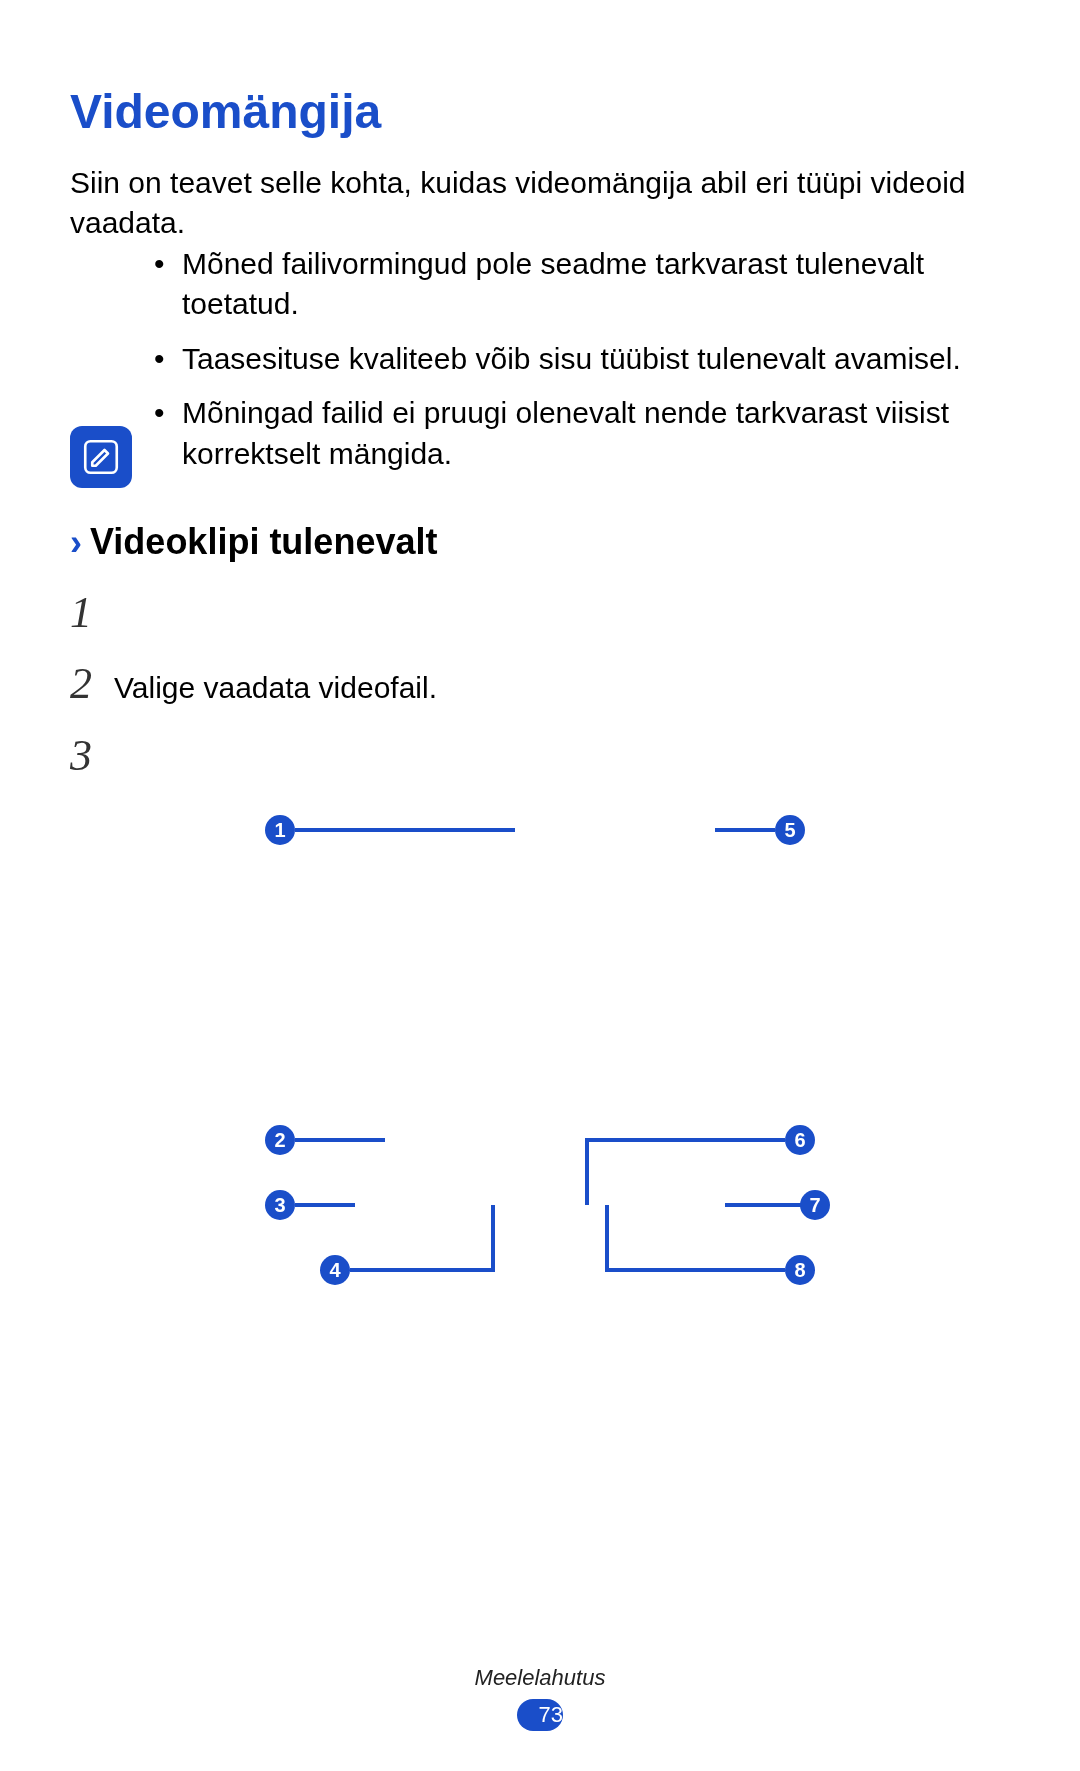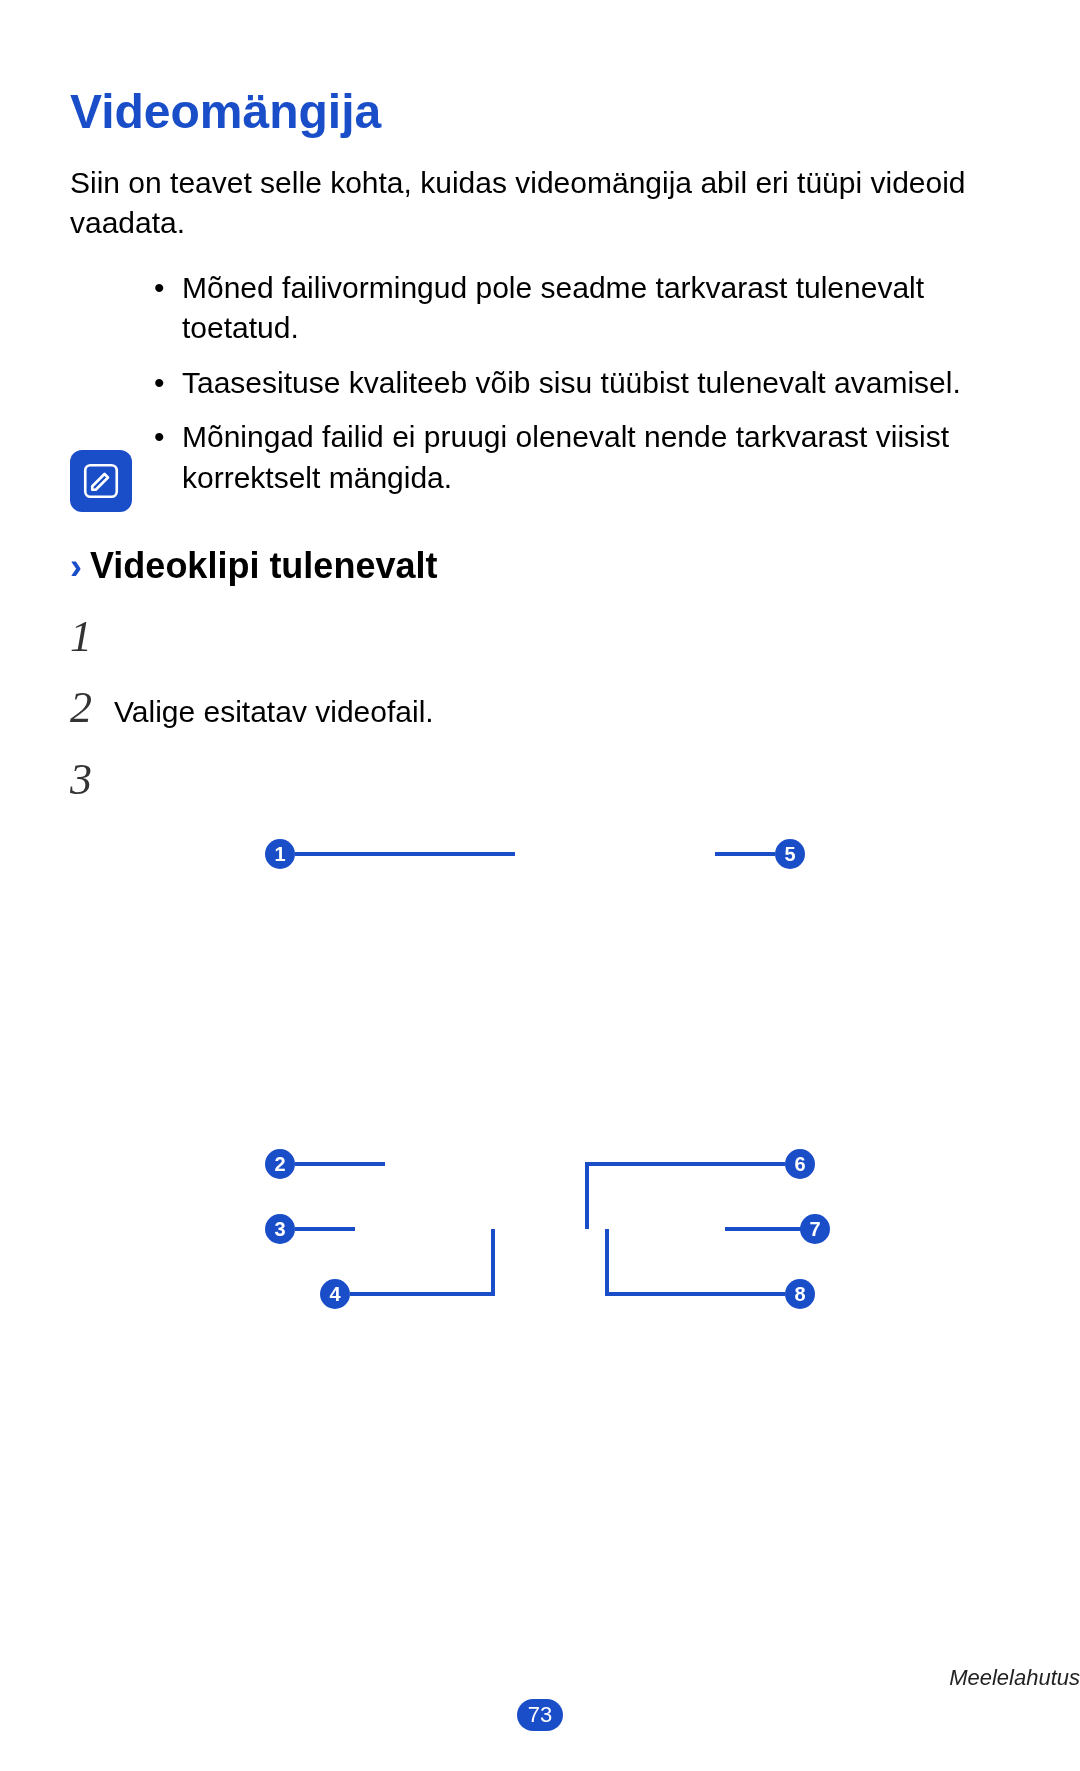--- a/index.html
+++ b/index.html
@@ -14,21 +14,20 @@
     line-height: 1.35;
   }
   .title {
     color: #1a4ec9;
     font-size: 48px;
     font-weight: bold;
     margin-bottom: 18px;
   }
   .intro {
     font-size: 30px;
-    margin-bottom: 24px;
   }
   .note-block {
     display: flex;
     align-items: flex-end;
     margin-bottom: 28px;
   }
   .note-icon-box {
     flex: 0 0 62px;
     height: 62px;
     border-radius: 12px;
@@ -109,31 +108,31 @@
     position: absolute;
     left: 0; right: 0;
     bottom: 40px;
     text-align: center;
   }
   .footer-label {
     font-style: italic;
     font-size: 22px;
     color: #222;
     margin-bottom: 6px;
-    text-align: right;
   }
   .page-badge {
     display: inline-block;
     width: 46px;
     height: 32px;
     background: #1a4ec9;
     color: #fff;
     border-radius: 16px;
     font-size: 22px;
     line-height: 32px;
+    text-align: right;
   }
 </style>
 </head>
 <body>
 
 <h1 class="title">Videomängija</h1>
 
 <p class="intro">Siin on teavet selle kohta, kuidas videomängija abil eri tüüpi videoid vaadata.</p>
 
 <div class="note-block">
@@ -154,21 +153,21 @@
   <span class="chevron">›</span>
   <span>Videoklipi tulenevalt</span>
 </div>
 
 <ol class="steps">
   <li>
     <span class="step-num">1</span>
   </li>
   <li>
     <span class="step-num">2</span>
-    <span class="step-text">Valige esitatav videofail.</span>
+    <span class="step-text">Valige vaadata videofail.</span>
   </li>
   <li>
     <span class="step-num">3</span>
   </li>
 </ol>
 
 <div class="diagram-area">
 
   <div class="callout" style="left:10px; top:0;">1</div>
   <div class="callout" style="left:10px; top:310px;">2</div>

